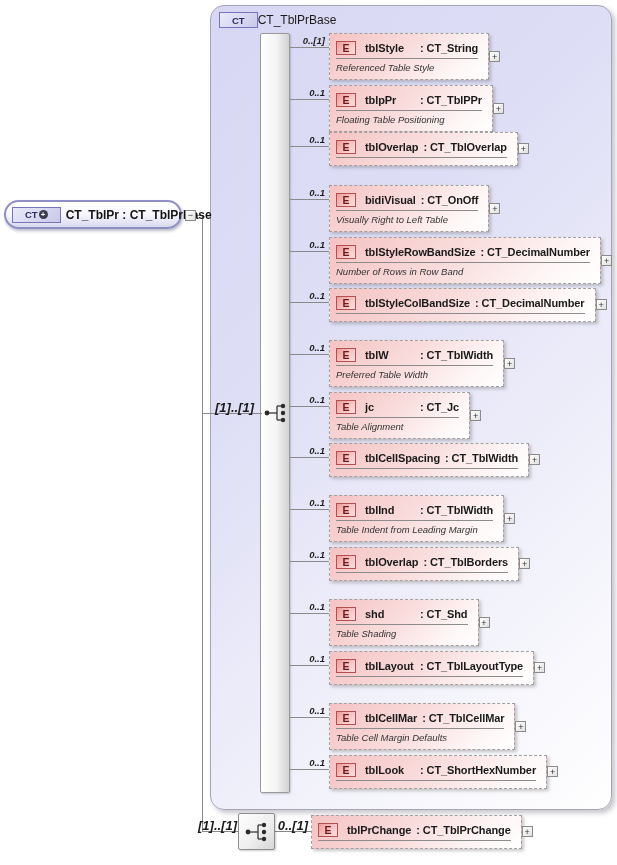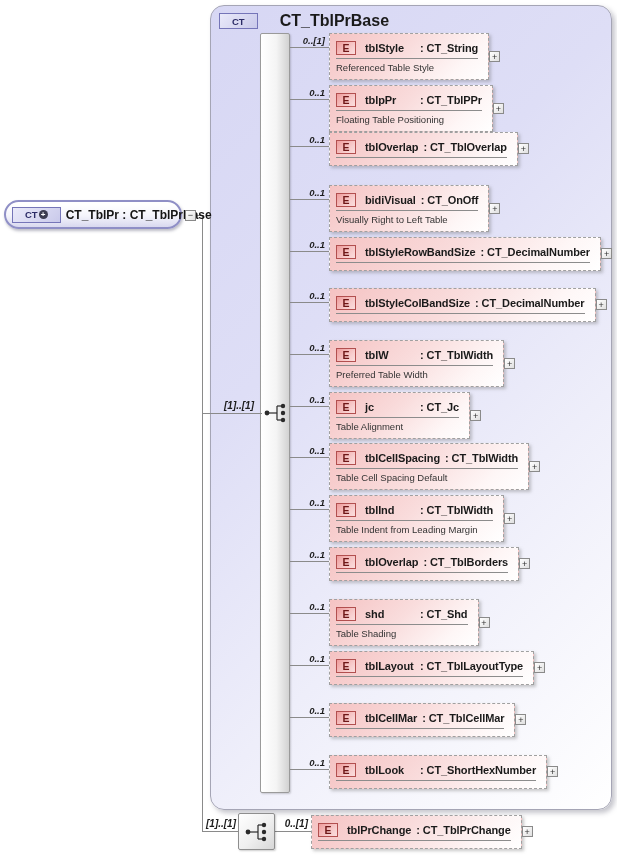--- a/index.html
+++ b/index.html
@@ -35,21 +35,21 @@
     font-size:9px;line-height:9px;text-align:center;color:#333;box-sizing:border-box;
   }
   
   .complex-box{
     position:absolute;left:210px;top:5px;width:402px;height:805px;
     border:1px solid #a5a5b5;border-radius:14px;
     background:linear-gradient(135deg,#d7d7f4 0%,#dedef6 35%,#eeeefa 65%,#ffffff 100%);
     box-shadow:3px 3px 5px rgba(90,90,110,.35);box-sizing:border-box;
   }
   .complex-header{position:absolute;left:8px;top:6px;display:flex;align-items:center;white-space:nowrap;}
-  .complex-title{font-size:16px;font-weight:bold;color:#1a1a1a;margin-left:22px;}
+  .complex-title{font-size:12px;font-weight:normal;color:#1a1a1a;margin-left:0;}
   
   .spine{
     position:absolute;left:260px;top:33px;width:30px;height:760px;
     border:1px solid #9a9a9a;border-radius:2px;
     background:linear-gradient(to right,#ffffff 0%,#f4f4f4 55%,#d2d2d2 100%);
     box-shadow:1px 1px 2px rgba(0,0,0,.18);box-sizing:border-box;
   }
   .seq-glyph{position:absolute;}
   .seq-box{
     position:absolute;left:238px;top:813px;width:37px;height:37px;
@@ -75,29 +75,29 @@
   .el-head{display:flex;align-items:center;height:17px;}
   .badge-e{
     display:inline-block;width:20px;height:14px;line-height:13px;text-align:center;
     border:1px solid #b24f4f;background:linear-gradient(135deg,#ef9c9c 0%,#f8cfcf 70%,#fbdede 100%);
     color:#6e1717;font-size:10.5px;font-weight:bold;margin-right:9px;box-sizing:border-box;
   }
   .el-name{font-size:11px;font-weight:bold;color:#1a1a1a;min-width:50px;display:inline-block;letter-spacing:-.1px;}
   .el-type{font-size:11px;font-weight:bold;color:#1a1a1a;margin-left:5px;letter-spacing:-.1px;}
   .el-type::before{content:": ";}
   .el-sep{height:1px;background:#8c8c8c;margin:2px 0 3px 0;}
-  .el-desc{font-size:9.5px;color:#333;height:13px;}
+  .el-desc{font-size:9.5px;font-style:italic;color:#333;height:13px;}
   .plus-box{
     position:absolute;right:-12px;top:50%;margin-top:-6px;width:11px;height:11px;
     border:1px solid #8a8a8a;background:linear-gradient(135deg,#ffffff,#e0e0e0);
     font-size:9px;line-height:10px;text-align:center;color:#333;box-sizing:border-box;
   }
   
   .bottom-label{
-    position:absolute;font-size:10px;font-style:italic;font-weight:600;color:#1c1c1c;
+    position:absolute;font-size:13px;font-style:italic;font-weight:600;color:#1c1c1c;
     text-align:right;white-space:nowrap;
   }
 </style>
 </head>
 <body>
 
 <div id="canvas">
 
   <div class="line" style="left:196px;top:215px;width:6px;height:1px;"></div>
   <div class="line" style="left:202px;top:215px;width:1px;height:616px;"></div>
@@ -187,20 +187,21 @@
       <div class="el-row" style="top: 237px;">
         <div class="conn-h"></div>
         <div class="card-label">0..1</div>
         <div class="el-box">
           <div class="el-head">
             <span class="badge-e">E</span>
             <span class="el-name">tblStyleRowBandSize</span>
             <span class="el-type">CT_DecimalNumber</span>
           </div>
           <div class="el-sep"></div>
+          <div class="el-desc">Number of Rows in Row Band</div>
           <div class="plus-box">+</div>
         </div>
       </div>
       <div class="el-row" style="top: 288px;">
         <div class="conn-h"></div>
         <div class="card-label">0..1</div>
         <div class="el-box">
           <div class="el-head">
             <span class="badge-e">E</span>
             <span class="el-name">tblStyleColBandSize</span>
@@ -241,21 +242,20 @@
       <div class="el-row" style="top: 443px;">
         <div class="conn-h"></div>
         <div class="card-label">0..1</div>
         <div class="el-box">
           <div class="el-head">
             <span class="badge-e">E</span>
             <span class="el-name">tblCellSpacing</span>
             <span class="el-type">CT_TblWidth</span>
           </div>
           <div class="el-sep"></div>
-          <div class="el-desc">Table Cell Spacing Default</div>
           <div class="plus-box">+</div>
         </div>
       </div>
       <div class="el-row" style="top: 495px;">
         <div class="conn-h"></div>
         <div class="card-label">0..1</div>
         <div class="el-box">
           <div class="el-head">
             <span class="badge-e">E</span>
             <span class="el-name">tblInd</span>
@@ -309,20 +309,21 @@
       <div class="el-row" style="top: 703px;">
         <div class="conn-h"></div>
         <div class="card-label">0..1</div>
         <div class="el-box">
           <div class="el-head">
             <span class="badge-e">E</span>
             <span class="el-name">tblCellMar</span>
             <span class="el-type">CT_TblCellMar</span>
           </div>
           <div class="el-sep"></div>
+          <div class="el-desc">Table Cell Margin Defaults</div>
           <div class="plus-box">+</div>
         </div>
       </div>
       <div class="el-row" style="top: 755px;">
         <div class="conn-h"></div>
         <div class="card-label">0..1</div>
         <div class="el-box">
           <div class="el-head">
             <span class="badge-e">E</span>
             <span class="el-name">tblLook</span>

